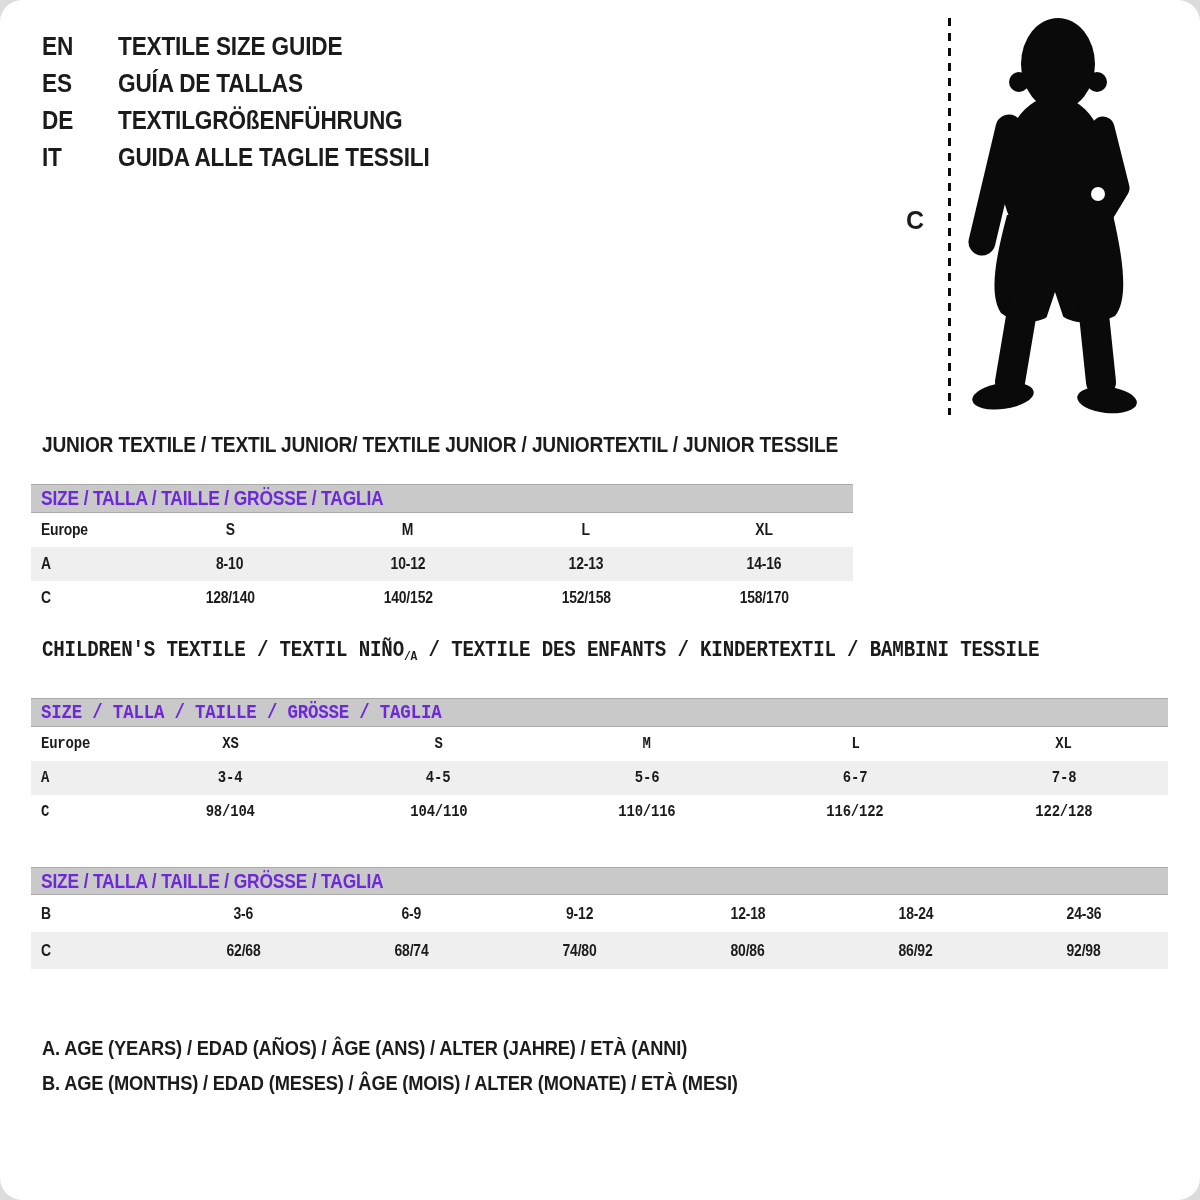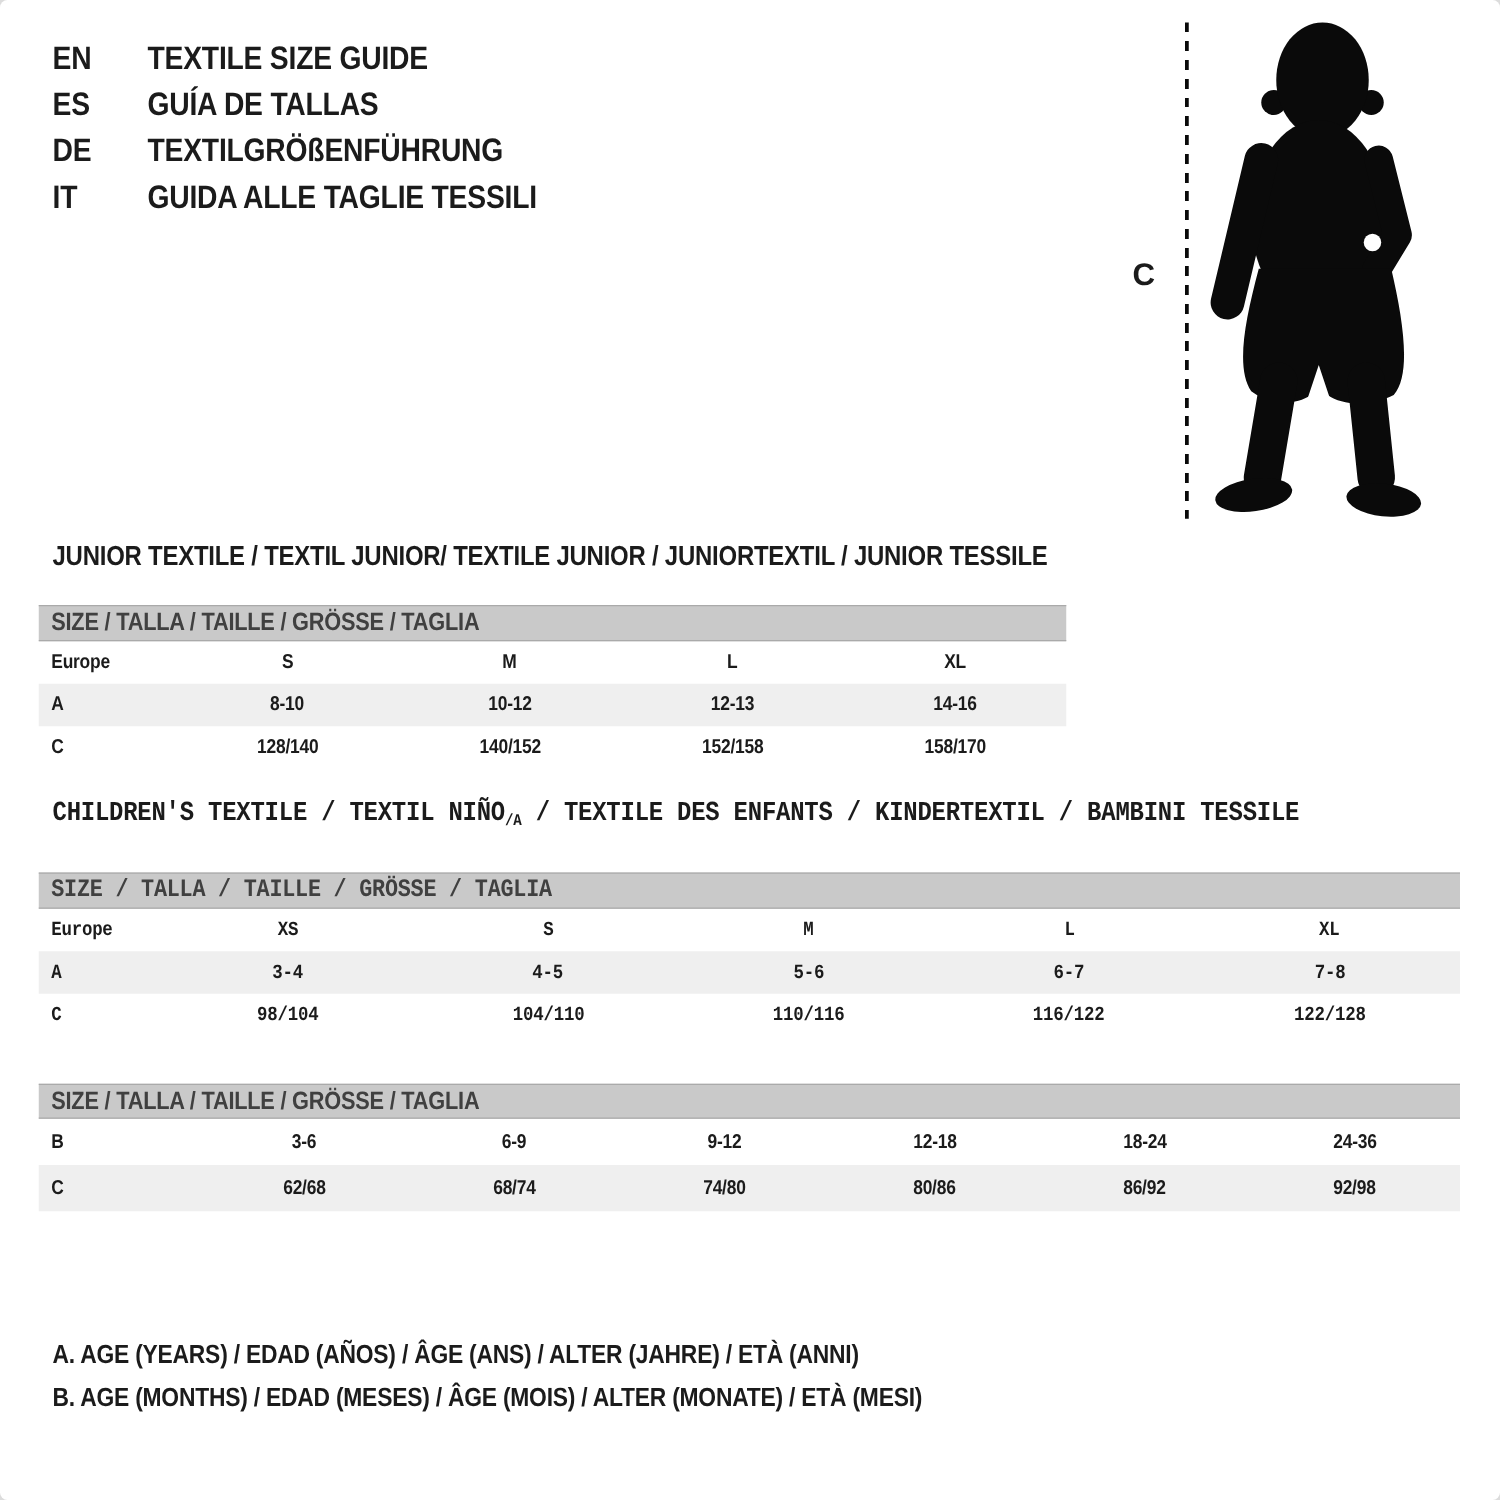--- a/index.html
+++ b/index.html
@@ -5,21 +5,21 @@
   html,body { margin:0; padding:0; }
   body {
     background:#dcdcdc;
     font-family:"Liberation Sans", sans-serif;
     -webkit-font-smoothing:antialiased;
   }
   #page {
     position:relative;
     width:1200px; height:1200px;
     background:#ffffff;
-    border-radius:6px;
+    border-radius:22px;
     overflow:hidden;
     color:#1b1b1b;
     font-weight:bold;
   }
   .cond {
     display:inline-block;
     transform:scaleX(0.87);
     transform-origin:0 50%;
     white-space:nowrap;
     letter-spacing:-0.2px;
@@ -49,35 +49,35 @@
   .sec-title { font-size:22px; line-height:26px; padding-left:11px; }
   .sec-title .sub { font-size:13px; vertical-align:-4px; }
   .title-line { display:block; }
   #sec-babies .sec-title { line-height:30px; }
 
   .size-bar {
     margin-top:26px; height:29px; box-sizing:border-box;
     background:#c9c9c9;
     border-top:1px solid #aaaaaa; border-bottom:1px solid #aaaaaa;
     display:flex; align-items:center;
-    padding-left:10px; font-size:20px; color:#404040;
+    padding-left:10px; font-size:20px; color:#6d28d9;
   }
   #sec-children .size-bar { margin-top:28px; }
   #sec-babies .size-bar { margin-top:16px; height:28px; }
 
   .tbl .row { display:grid; align-items:center; height:34px; font-size:16px; }
   #sec-junior   .row { grid-template-columns:110px repeat(4,1fr); }
   #sec-children .row { grid-template-columns:95px  repeat(5,1fr); }
   #sec-babies   .row { grid-template-columns:128px repeat(6,1fr); height:37px; }
   .row.shaded { background:#efefef; }
   .cell { text-align:center; overflow:visible; }
   .cell.lab { text-align:left; padding-left:10px; }
 
   
-  #legend { position:absolute; top:1066px; left:42px; }
+  #legend { position:absolute; top:1030px; left:42px; }
   .legend-line { font-size:21px; line-height:35px; }
 </style>
 </head>
 <body>
 
 <div id="page">
 
   <div id="lang-list">
     <div class="lang-row">
       <span class="lang-code cond">EN</span>

